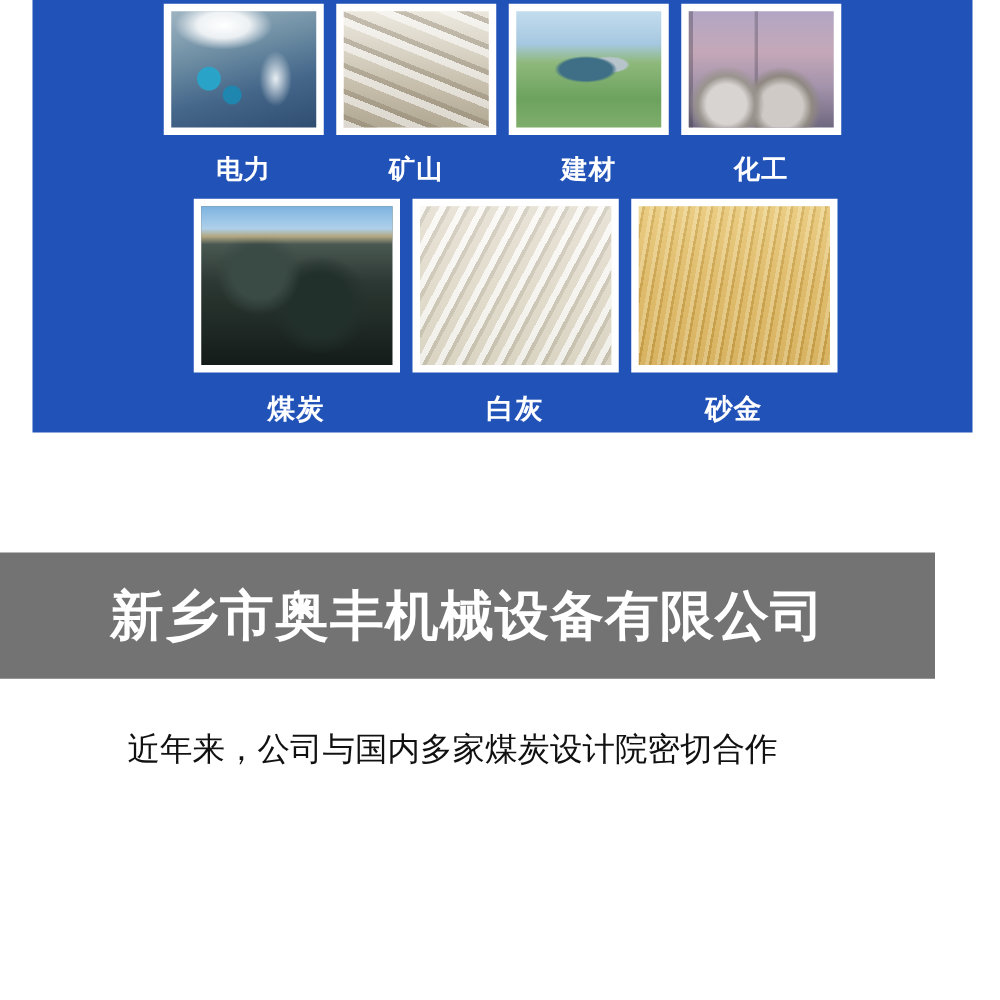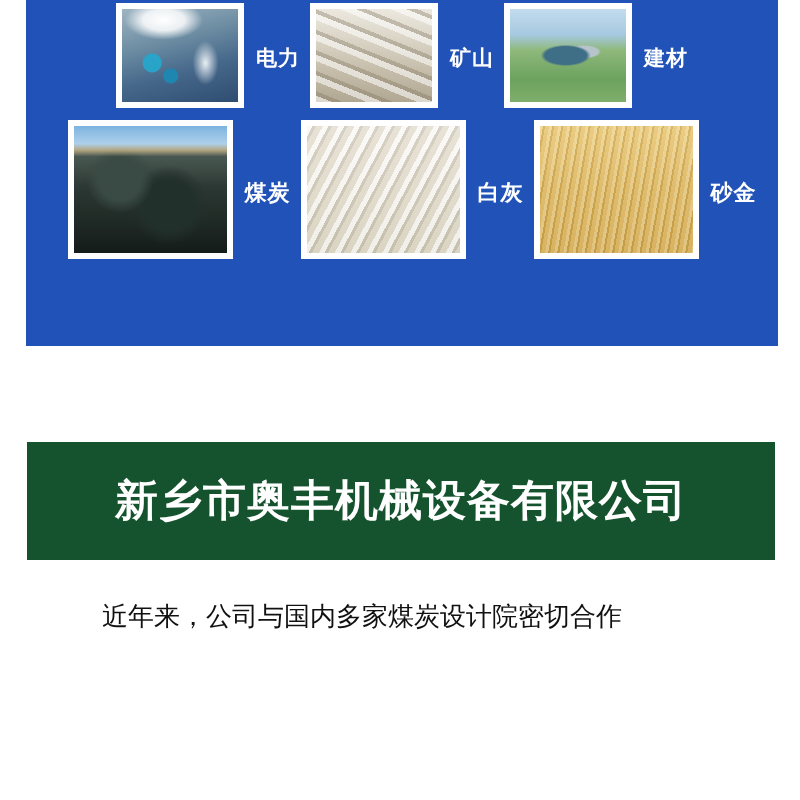--- a/index.html
+++ b/index.html
@@ -6,21 +6,21 @@
   body{width:800px;height:800px;overflow:hidden;background:#ffffff;
        font-family:"Liberation Sans","DejaVu Sans",sans-serif;}
   .page{position:relative;width:800px;height:800px;overflow:hidden;background:#fff;}
 
   
   .industries-panel{
     margin-left:26px;width:752px;height:346px;background:#2152b8;
     box-sizing:border-box;padding-top:3px;
   }
   .ind-row{display:flex;justify-content:center;align-items:flex-start;gap:10px;}
-  .ind-item{display:flex;flex-direction:row;align-items:center;gap:12px;}
+  .ind-item{display:flex;flex-direction:column;align-items:center;gap:12px;}
   .frame{background:#ffffff;padding:6px;box-sizing:border-box;}
   .ind-label{
     color:#ffffff;font-weight:bold;font-size:21px;line-height:22px;
     margin-top:5px;text-align:center;letter-spacing:1px;
   }
   .row1 .photo{width:116px;height:93px;}
   .row2{margin-top:12px;padding-left:20px;}
   .row2 .photo{width:153px;height:127px;}
   .row2 .ind-label{font-size:22px;margin-top:6px;}
 
@@ -59,21 +59,21 @@
     linear-gradient(180deg, #2a2d30 0%, #17191b 100%);}
   .ph-lime{background:
     repeating-linear-gradient(118deg, rgba(255,255,255,.7) 0 5px, rgba(188,182,166,.5) 5px 8px, rgba(226,220,205,.6) 8px 14px),
     linear-gradient(180deg, #f0ede4 0%, #ded8c8 60%, #cfc8b4 100%);}
   .ph-gold{background:
     repeating-linear-gradient(100deg, rgba(255,243,205,.4) 0 3px, rgba(172,132,52,.25) 3px 5px, rgba(243,214,146,.3) 5px 9px),
     linear-gradient(180deg, #e6c87c 0%, #d6b05c 50%, #cba34c 100%);}
 
   
   .company-banner{
-    margin-top:96px;margin-left:27px;width:748px;height:118px;background:#14532d;
+    margin-top:96px;width:748px;height:101px;background:#737373;
     display:flex;align-items:center;justify-content:center;
   }
   .company-banner .title{
     color:#ffffff;font-size:43px;font-weight:600;letter-spacing:1px;white-space:nowrap;
   }
 
   
   .about{
     margin-top:42px;padding:0 60px;color:#111111;
     font-size:26px;line-height:29px;text-align:justify;
@@ -99,20 +99,26 @@
           <span class="photo ph-mine"></span>
         </div>
         <div class="ind-label">矿山</div>
       </div>
       <div class="ind-item">
         <div class="frame">
           <span class="photo ph-build"></span>
         </div>
         <div class="ind-label">建材</div>
       </div>
+      <div class="ind-item">
+        <div class="frame">
+          <span class="photo ph-chem"></span>
+        </div>
+        <div class="ind-label">化工</div>
+      </div>
     </div>
 
     <div class="ind-row row2">
       <div class="ind-item">
         <div class="frame">
           <span class="photo ph-coal"></span>
         </div>
         <div class="ind-label">煤炭</div>
       </div>
       <div class="ind-item">

